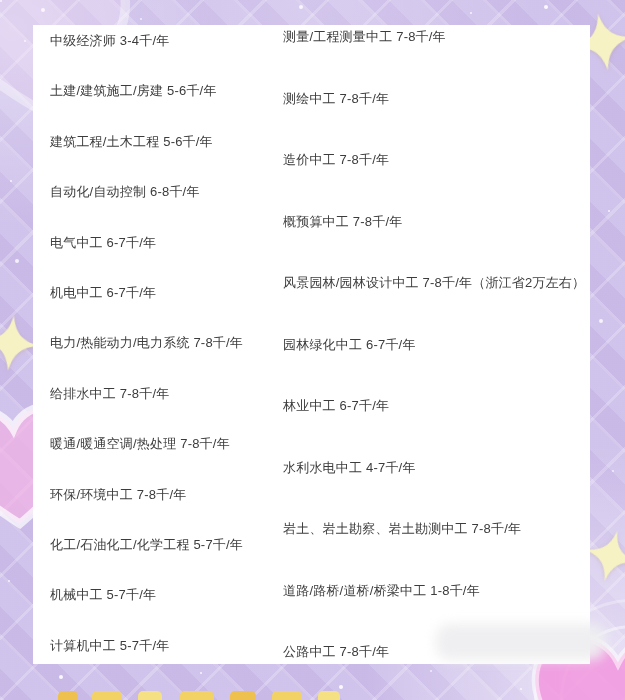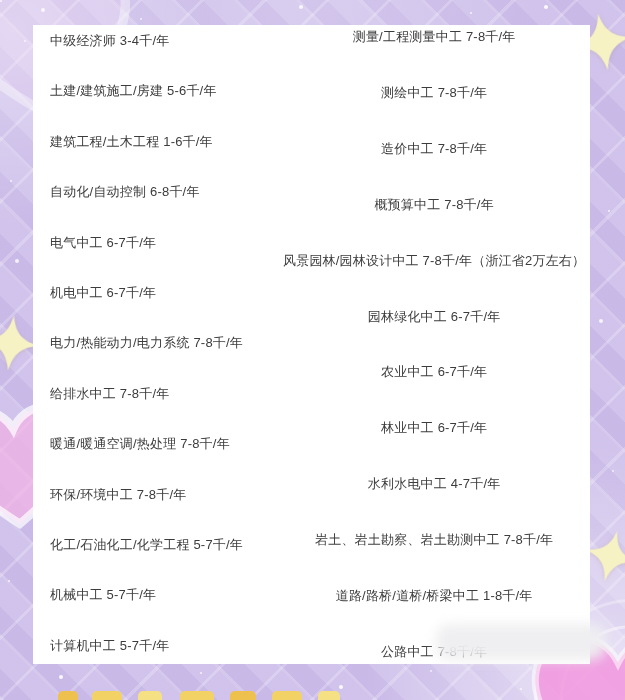--- a/index.html
+++ b/index.html
@@ -52,21 +52,21 @@
   
   .content{
     position:absolute;left:33px;top:25px;width:557px;height:639px;
     background:#ffffff;
   }
   .col{
     position:absolute;top:0;bottom:0;display:flex;flex-direction:column;
     justify-content:space-between;
   }
   .col-left{left:17px;padding-top:7px;padding-bottom:10px;}
-  .col-right{left:250px;padding-top:3px;padding-bottom:4px;align-items:center;}
+  .col-right{left:250px;padding-top:3px;padding-bottom:4px;}
   .row{
     font-size:13px;line-height:17px;color:#3c3c3c;white-space:nowrap;
     letter-spacing:0.2px;
   }
   
   .smudge{
     position:absolute;left:436px;top:624px;width:170px;height:36px;
     background:rgba(238,238,240,0.95);border-radius:14px;filter:blur(6px);
   }
   
@@ -122,40 +122,39 @@
 <div class="star star-rightlow">
   <svg viewBox="0 0 100 100" width="100%" height="100%">
     <path d="M50 2 C56 32 68 44 98 50 C68 56 56 68 50 98 C44 68 32 56 2 50 C32 44 44 32 50 2 Z" fill="#f7f2c4"></path>
   </svg>
 </div>
 
 <div class="content">
   <div class="col col-left">
       <div class="row">中级经济师 3-4千/年</div>
       <div class="row">土建/建筑施工/房建 5-6千/年</div>
-      <div class="row">建筑工程/土木工程 1-6千/年</div>
+      <div class="row">建筑工程/土木工程 5-6千/年</div>
       <div class="row">自动化/自动控制 6-8千/年</div>
       <div class="row">电气中工 6-7千/年</div>
       <div class="row">机电中工 6-7千/年</div>
       <div class="row">电力/热能动力/电力系统 7-8千/年</div>
       <div class="row">给排水中工 7-8千/年</div>
       <div class="row">暖通/暖通空调/热处理 7-8千/年</div>
       <div class="row">环保/环境中工 7-8千/年</div>
       <div class="row">化工/石油化工/化学工程 5-7千/年</div>
       <div class="row">机械中工 5-7千/年</div>
       <div class="row">计算机中工 5-7千/年</div>
     </div>
   <div class="col col-right">
       <div class="row">测量/工程测量中工 7-8千/年</div>
       <div class="row">测绘中工 7-8千/年</div>
       <div class="row">造价中工 7-8千/年</div>
       <div class="row">概预算中工 7-8千/年</div>
       <div class="row">风景园林/园林设计中工 7-8千/年（浙江省2万左右）</div>
       <div class="row">园林绿化中工 6-7千/年</div>
-      <div class="row">农业中工 6-7千/年</div>
       <div class="row">林业中工 6-7千/年</div>
       <div class="row">水利水电中工 4-7千/年</div>
       <div class="row">岩土、岩土勘察、岩土勘测中工 7-8千/年</div>
       <div class="row">道路/路桥/道桥/桥梁中工 1-8千/年</div>
       <div class="row">公路中工 7-8千/年</div>
     </div>
 </div>
 
 <div class="smudge"></div>
 

